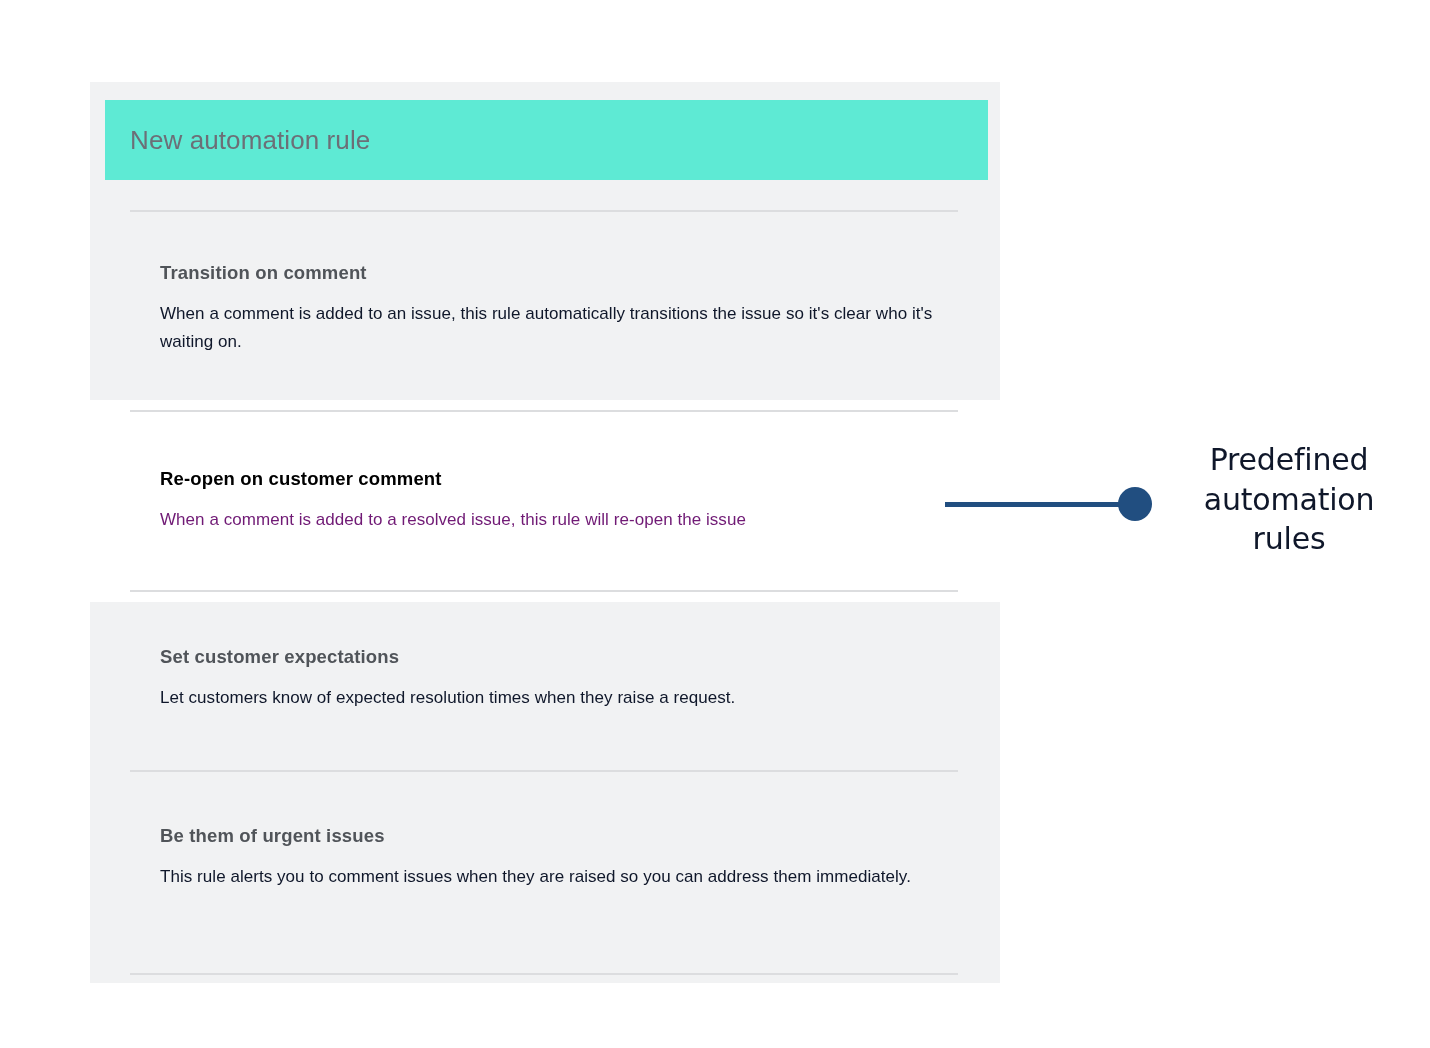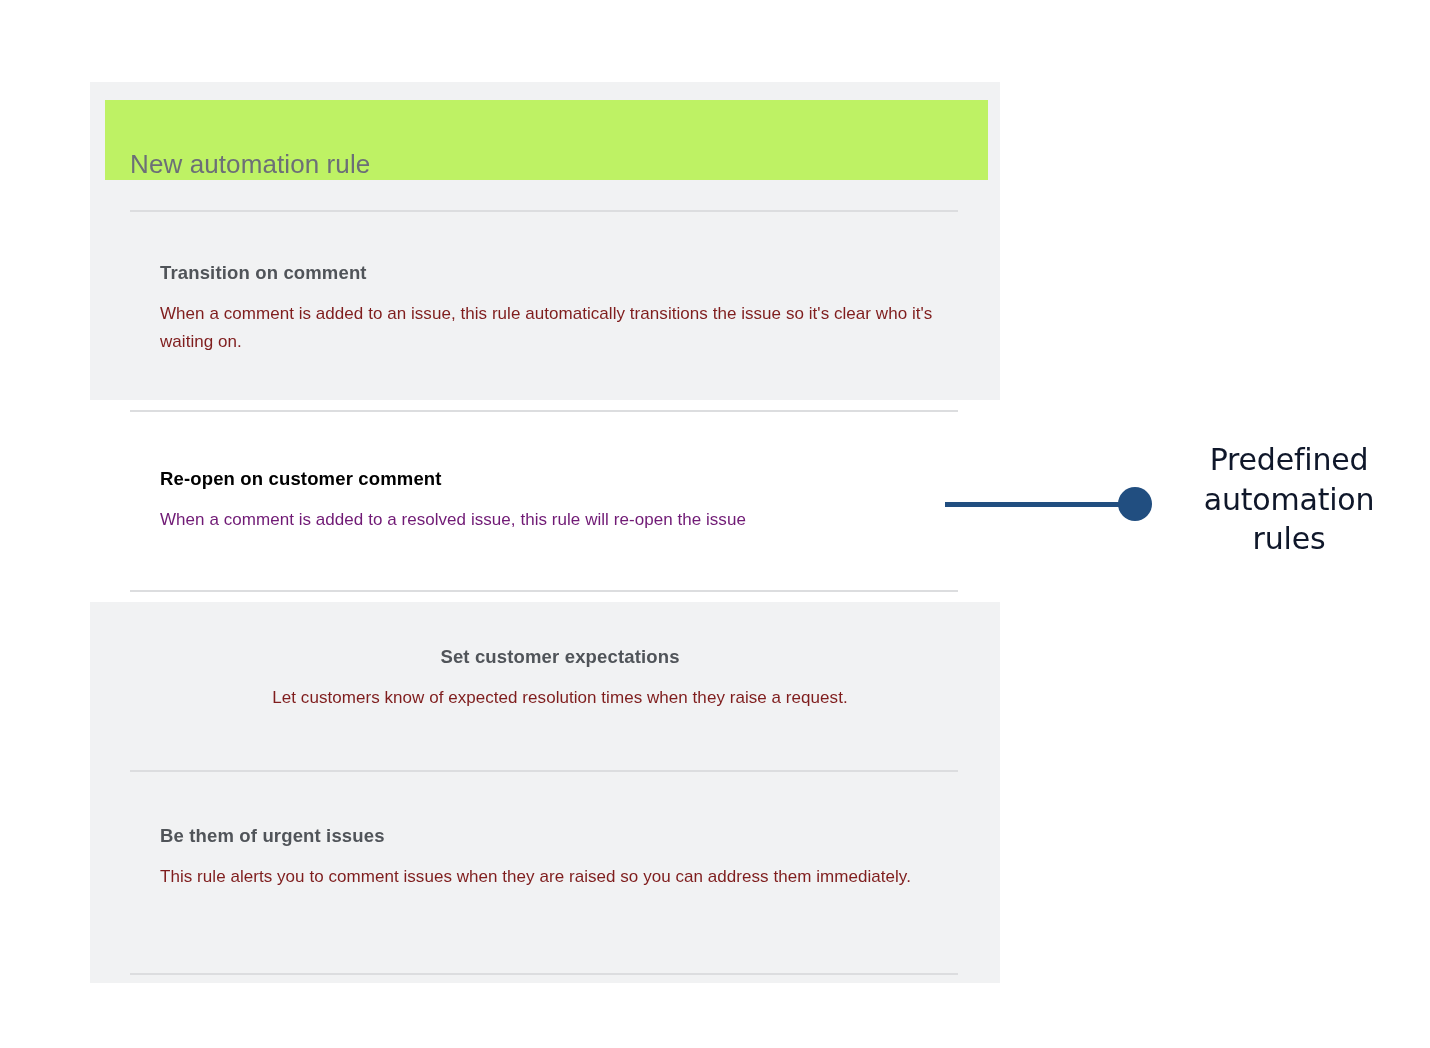--- a/index.html
+++ b/index.html
@@ -27,23 +27,23 @@
     background: #f1f2f3;
   }
 
   
   #panel-header {
     position: absolute;
     left: 105px;
     top: 100px;
     width: 883px;
     height: 80px;
-    background: #bef264;
+    background: #5eead4;
     display: flex;
-    align-items: flex-end;
+    align-items: center;
   }
   #panel-header .title {
     margin-left: 25px;
     font-size: 26px;
     font-weight: 400;
     color: #6c6f77;
     letter-spacing: 0.1px;
     white-space: nowrap;
   }
 
@@ -73,21 +73,21 @@
     font-size: 18.5px;
     font-weight: 700;
     color: #505459;
     letter-spacing: 0.15px;
     margin: 0 0 16px 0;
     white-space: nowrap;
   }
   .rule-desc {
     font-size: 17px;
     font-weight: 400;
-    color: #7f1d1d;
+    color: #0f172a;
     line-height: 1.63;
     margin: 0;
     letter-spacing: 0.05px;
   }
 
   
   #highlight-band {
     position: absolute;
     left: 0;
     top: 400px;
@@ -159,21 +159,21 @@
 
   <div class="divider" style="top:410px;"></div>
 
   <div class="rule-item is-highlighted" style="top:468px;">
     <p class="rule-title">Re-open on customer comment</p>
     <p class="rule-desc">When a comment is added to a resolved issue, this rule will re-open the issue</p>
   </div>
 
   <div class="divider" style="top:590px;"></div>
 
-  <div class="rule-item" style="top:646px;text-align:center;">
+  <div class="rule-item" style="top:646px;">
     <p class="rule-title">Set customer expectations</p>
     <p class="rule-desc">Let customers know of expected resolution times when they raise a request.</p>
   </div>
 
   <div class="divider" style="top:770px;"></div>
 
   <div class="rule-item" style="top:825px;">
     <p class="rule-title">Be them of urgent issues</p>
     <p class="rule-desc">This rule alerts you to comment issues when they are raised so you can address them immediately.</p>
   </div>

